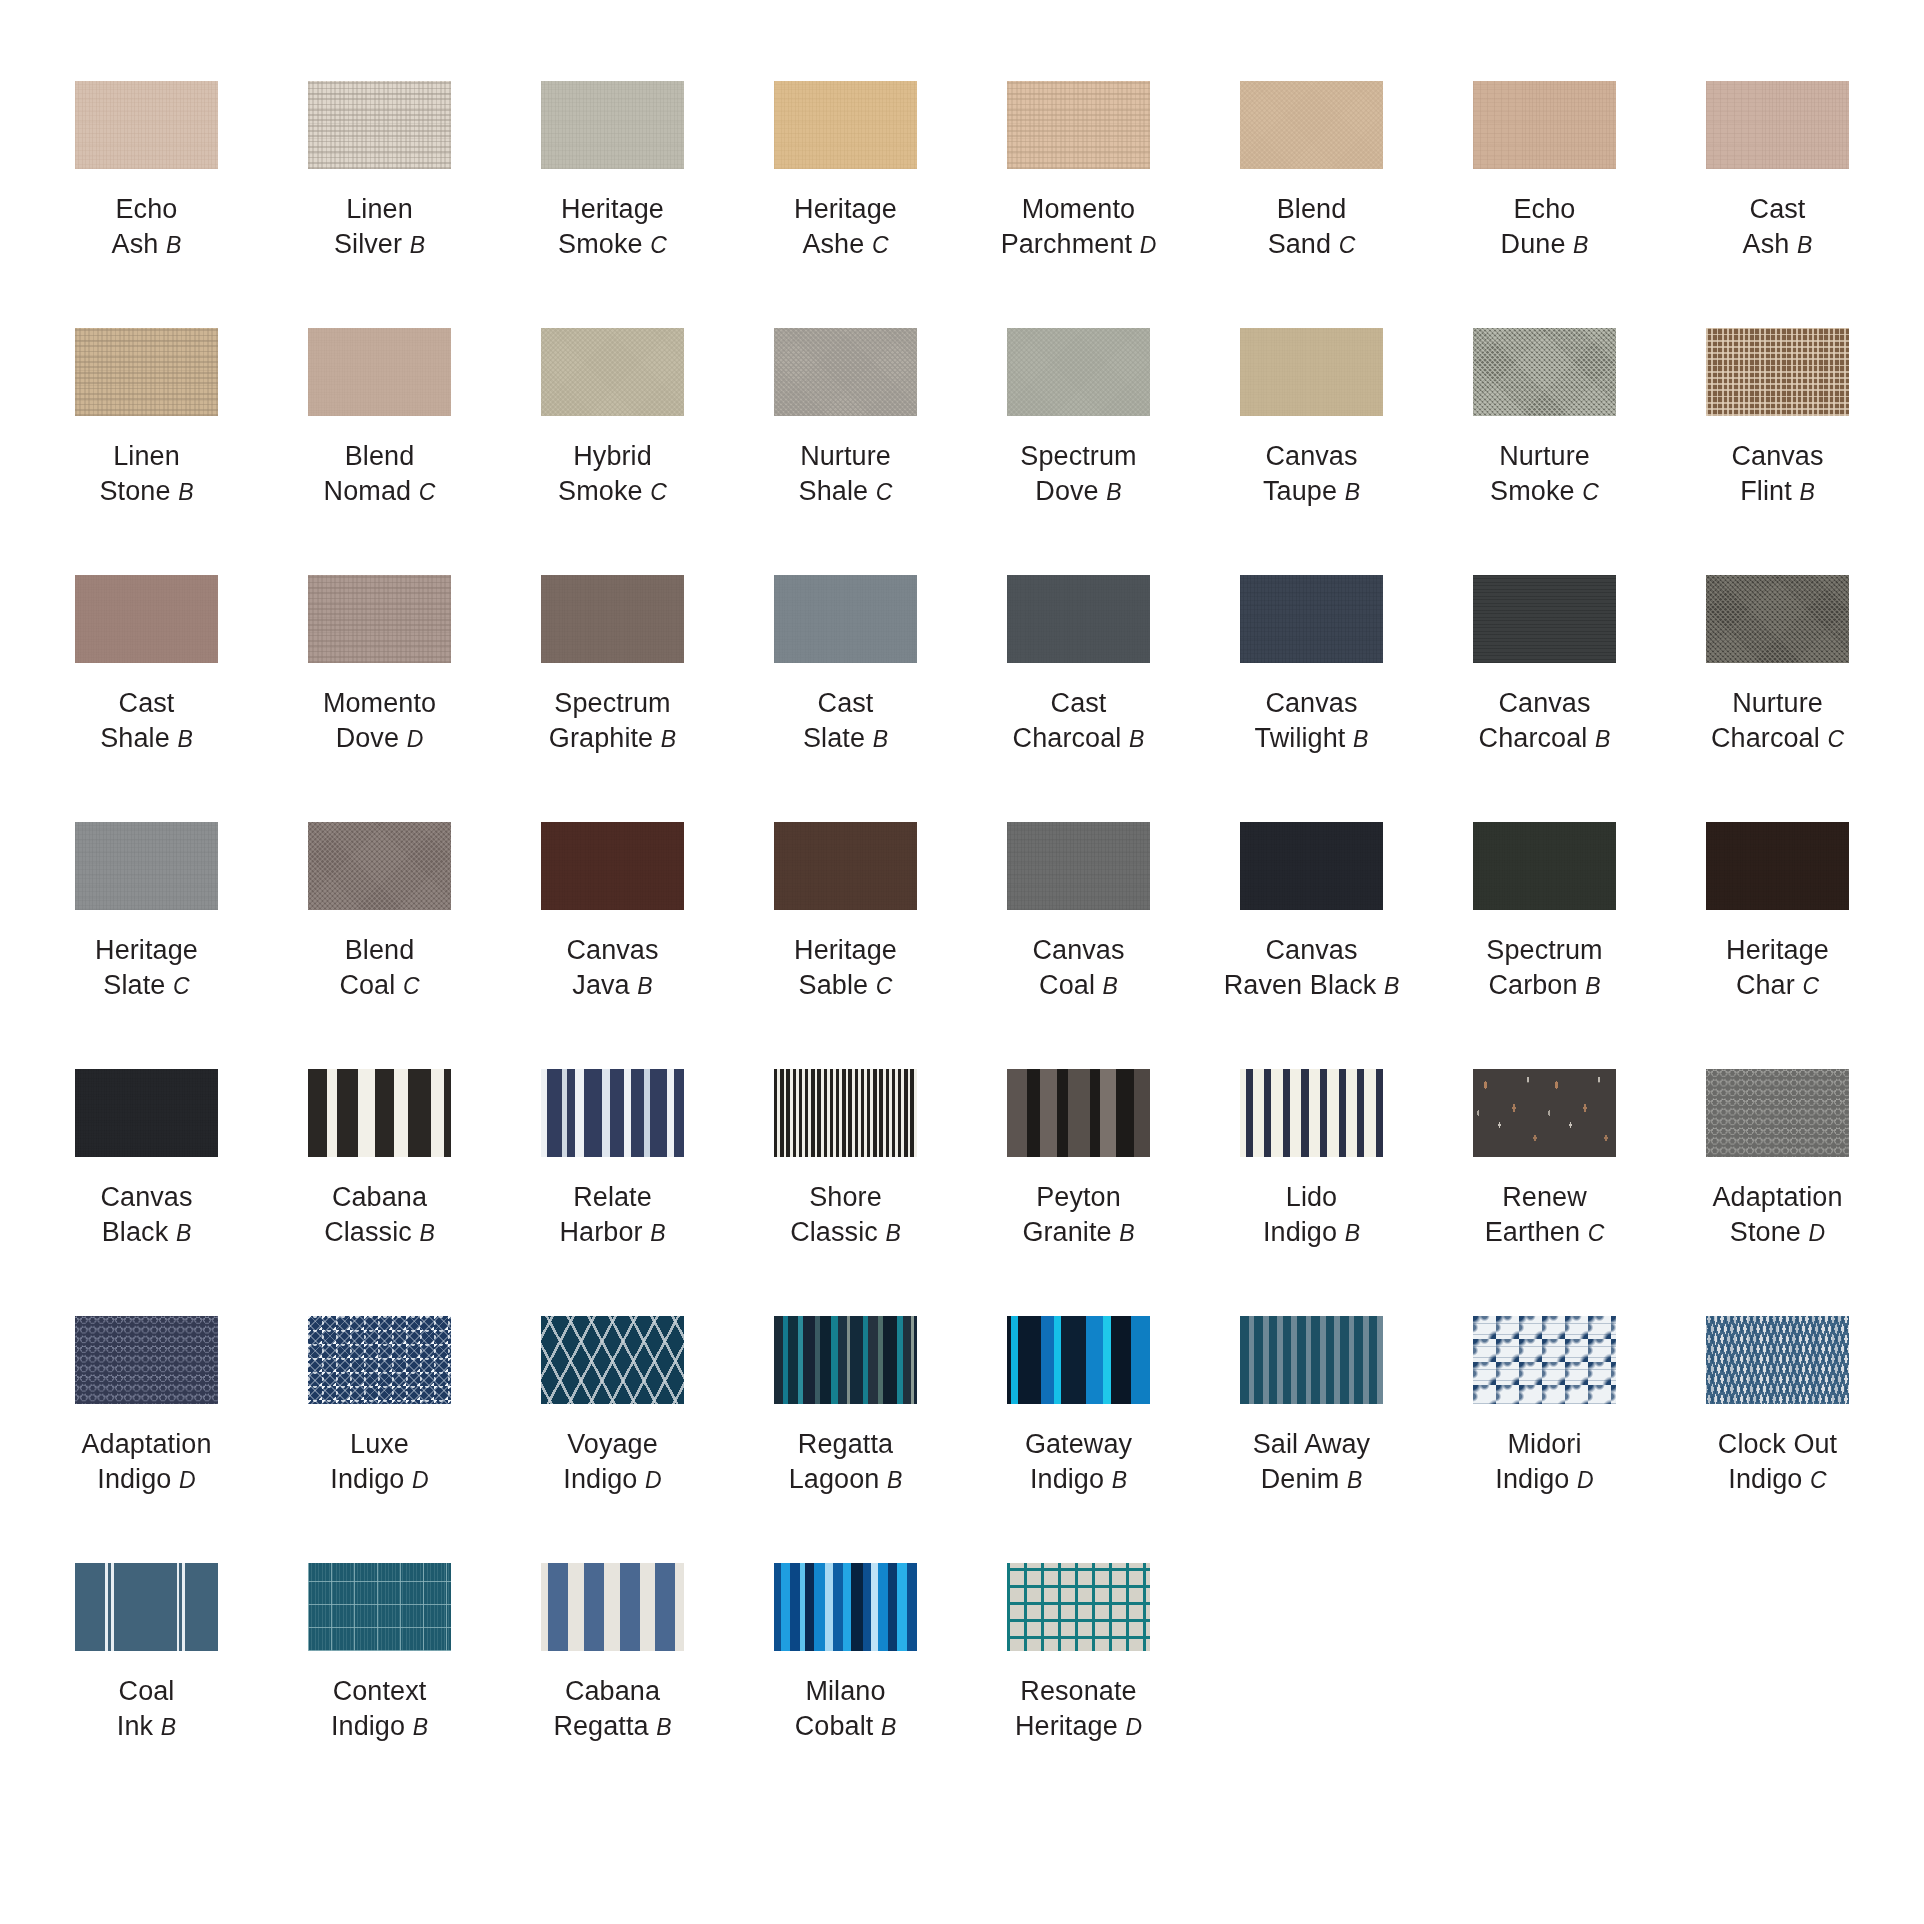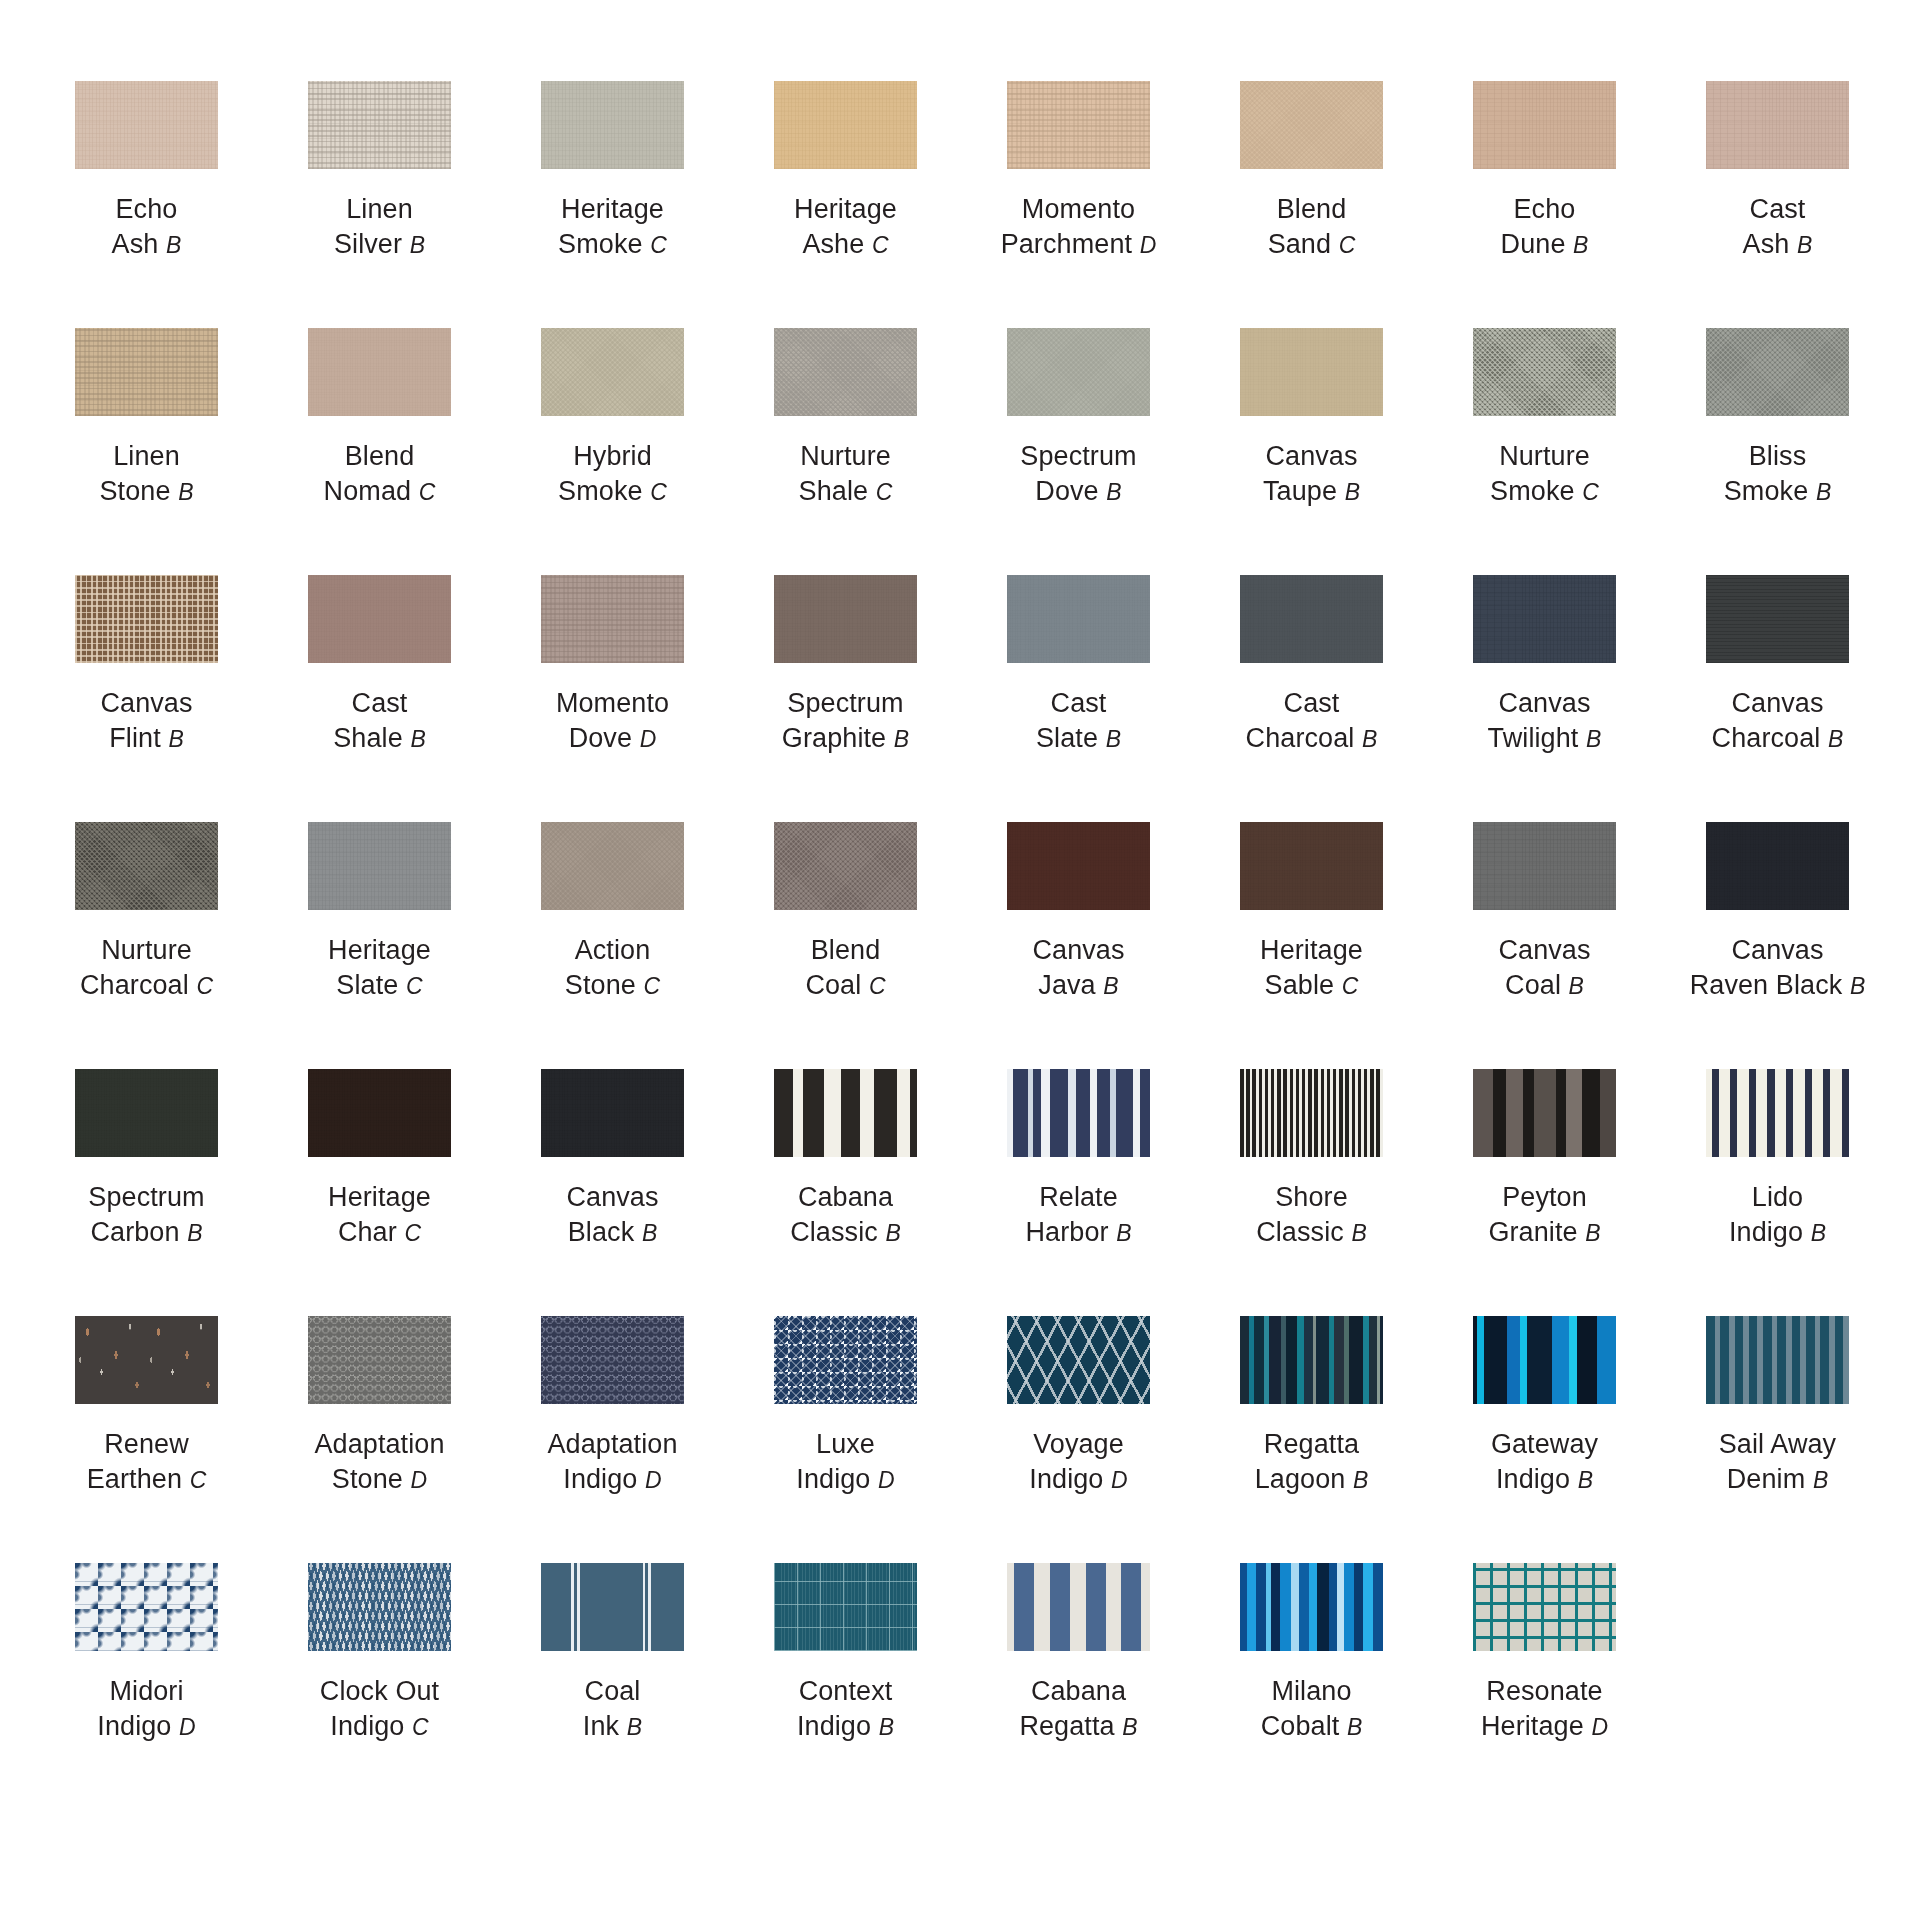--- a/index.html
+++ b/index.html
@@ -189,29 +189,20 @@
       <div class="swatch-chip">
         <div class="tex" style="background-color: rgb(110, 112, 102); background-image: repeating-linear-gradient(45deg, rgba(207, 210, 198, 0.533) 0px, rgba(207, 210, 198, 0.533) 1.8px, transparent 1.8px, transparent 3.5px), repeating-linear-gradient(-45deg, rgba(207, 210, 198, 0.4) 0px, rgba(207, 210, 198, 0.4) 1.8px, transparent 1.8px, transparent 3.5px), repeating-linear-gradient(0deg, rgba(207, 210, 198, 0.2) 0px, rgba(207, 210, 198, 0.2) 0.9px, transparent 0.9px, transparent 2.6px);"></div>
       </div>
       <div class="swatch-label">
         <span class="ln1">Nurture</span>
         <span class="ln2"><span>Smoke</span> <span class="grade">C</span></span>
       </div>
     </div>
     <div class="swatch-cell">
       <div class="swatch-chip">
-        <div class="tex" style="background-color: rgb(123, 126, 120); background-image: repeating-linear-gradient(45deg, rgba(201, 204, 196, 0.267) 0px, rgba(201, 204, 196, 0.267) 1.8px, transparent 1.8px, transparent 3.5px), repeating-linear-gradient(-45deg, rgba(201, 204, 196, 0.267) 0px, rgba(201, 204, 196, 0.267) 1.8px, transparent 1.8px, transparent 3.5px);"></div>
-      </div>
-      <div class="swatch-label">
-        <span class="ln1">Bliss</span>
-        <span class="ln2"><span>Smoke</span> <span class="grade">B</span></span>
-      </div>
-    </div>
-    <div class="swatch-cell">
-      <div class="swatch-chip">
         <div class="tex" style="background-color: rgb(125, 95, 68); background-image: repeating-linear-gradient(90deg, rgba(227, 210, 188, 0.8) 0px, rgba(227, 210, 188, 0.8) 1.8px, transparent 1.8px, transparent 5.3px), repeating-linear-gradient(0deg, rgba(227, 210, 188, 0.733) 0px, rgba(227, 210, 188, 0.733) 1.8px, transparent 1.8px, transparent 6.2px);"></div>
       </div>
       <div class="swatch-label">
         <span class="ln1">Canvas</span>
         <span class="ln2"><span>Flint</span> <span class="grade">B</span></span>
       </div>
     </div>
     <div class="swatch-cell">
       <div class="swatch-chip">
         <div class="tex" style="background-color: rgb(158, 130, 121); background-image: repeating-linear-gradient(90deg, rgba(138, 111, 103, 0.133) 0px, rgba(138, 111, 103, 0.133) 0.9px, transparent 0.9px, transparent 2.6px), repeating-linear-gradient(0deg, rgba(138, 111, 103, 0.094) 0px, rgba(138, 111, 103, 0.094) 0.9px, transparent 0.9px, transparent 2.6px);"></div>
@@ -284,29 +275,20 @@
         <span class="ln2"><span>Charcoal</span> <span class="grade">C</span></span>
       </div>
     </div>
     <div class="swatch-cell">
       <div class="swatch-chip">
         <div class="tex" style="background-color: rgb(140, 143, 145); background-image: repeating-linear-gradient(90deg, rgba(120, 123, 125, 0.333) 0px, rgba(120, 123, 125, 0.333) 0.9px, transparent 0.9px, transparent 3.5px), repeating-linear-gradient(0deg, rgba(120, 123, 125, 0.227) 0px, rgba(120, 123, 125, 0.227) 0.9px, transparent 0.9px, transparent 4.4px), repeating-linear-gradient(0deg, rgba(120, 123, 125, 0.133) 0px, rgba(120, 123, 125, 0.133) 1.8px, transparent 1.8px, transparent 11.5px);"></div>
       </div>
       <div class="swatch-label">
         <span class="ln1">Heritage</span>
         <span class="ln2"><span>Slate</span> <span class="grade">C</span></span>
-      </div>
-    </div>
-    <div class="swatch-cell">
-      <div class="swatch-chip">
-        <div class="tex" style="background-color: rgb(166, 153, 141); background-image: repeating-linear-gradient(45deg, rgba(139, 127, 115, 0.267) 0px, rgba(139, 127, 115, 0.267) 1.8px, transparent 1.8px, transparent 3.5px), repeating-linear-gradient(-45deg, rgba(139, 127, 115, 0.267) 0px, rgba(139, 127, 115, 0.267) 1.8px, transparent 1.8px, transparent 3.5px);"></div>
-      </div>
-      <div class="swatch-label">
-        <span class="ln1">Action</span>
-        <span class="ln2"><span>Stone</span> <span class="grade">C</span></span>
       </div>
     </div>
     <div class="swatch-cell">
       <div class="swatch-chip">
         <div class="tex" style="background-color: rgb(111, 99, 95); background-image: repeating-linear-gradient(45deg, rgba(182, 171, 165, 0.267) 0px, rgba(182, 171, 165, 0.267) 1.8px, transparent 1.8px, transparent 3.5px), repeating-linear-gradient(-45deg, rgba(182, 171, 165, 0.267) 0px, rgba(182, 171, 165, 0.267) 1.8px, transparent 1.8px, transparent 3.5px);"></div>
       </div>
       <div class="swatch-label">
         <span class="ln1">Blend</span>
         <span class="ln2"><span>Coal</span> <span class="grade">C</span></span>
       </div>

